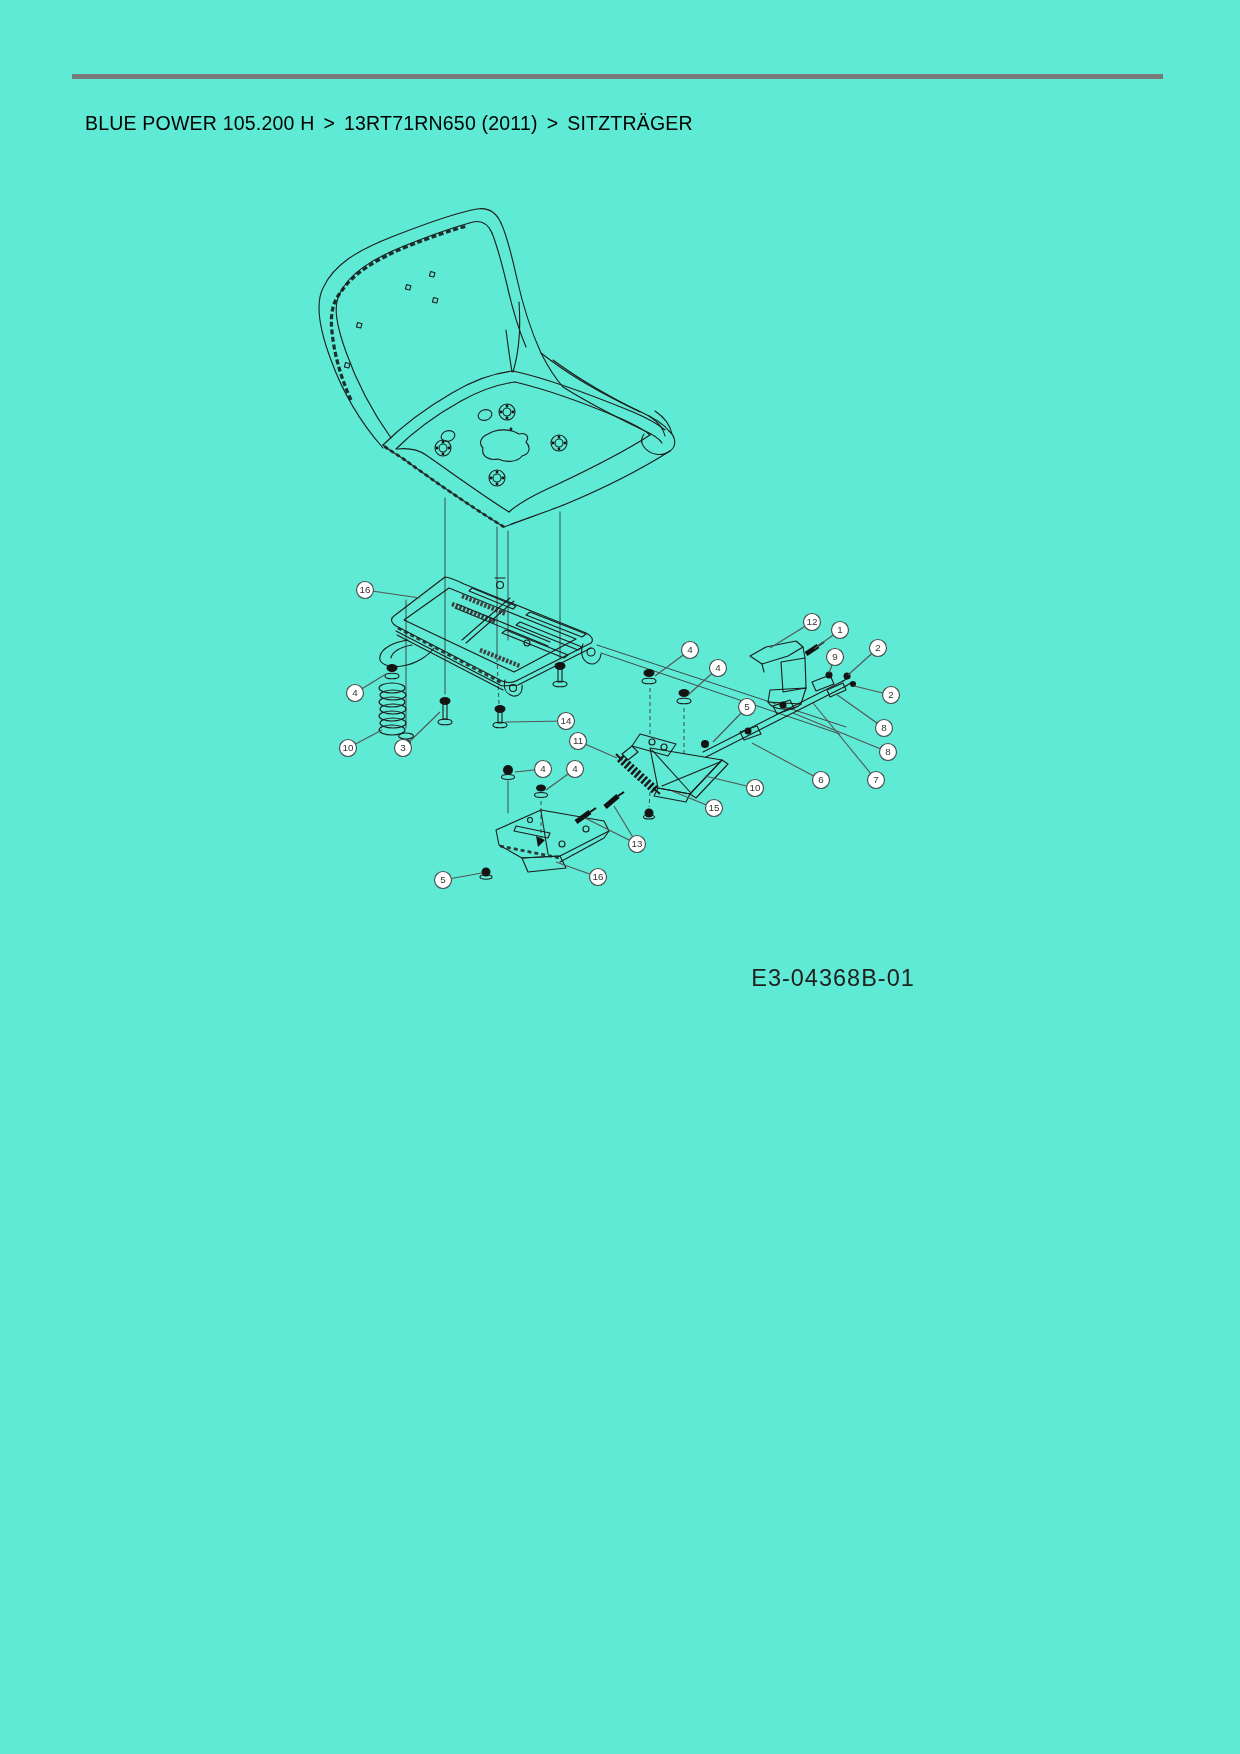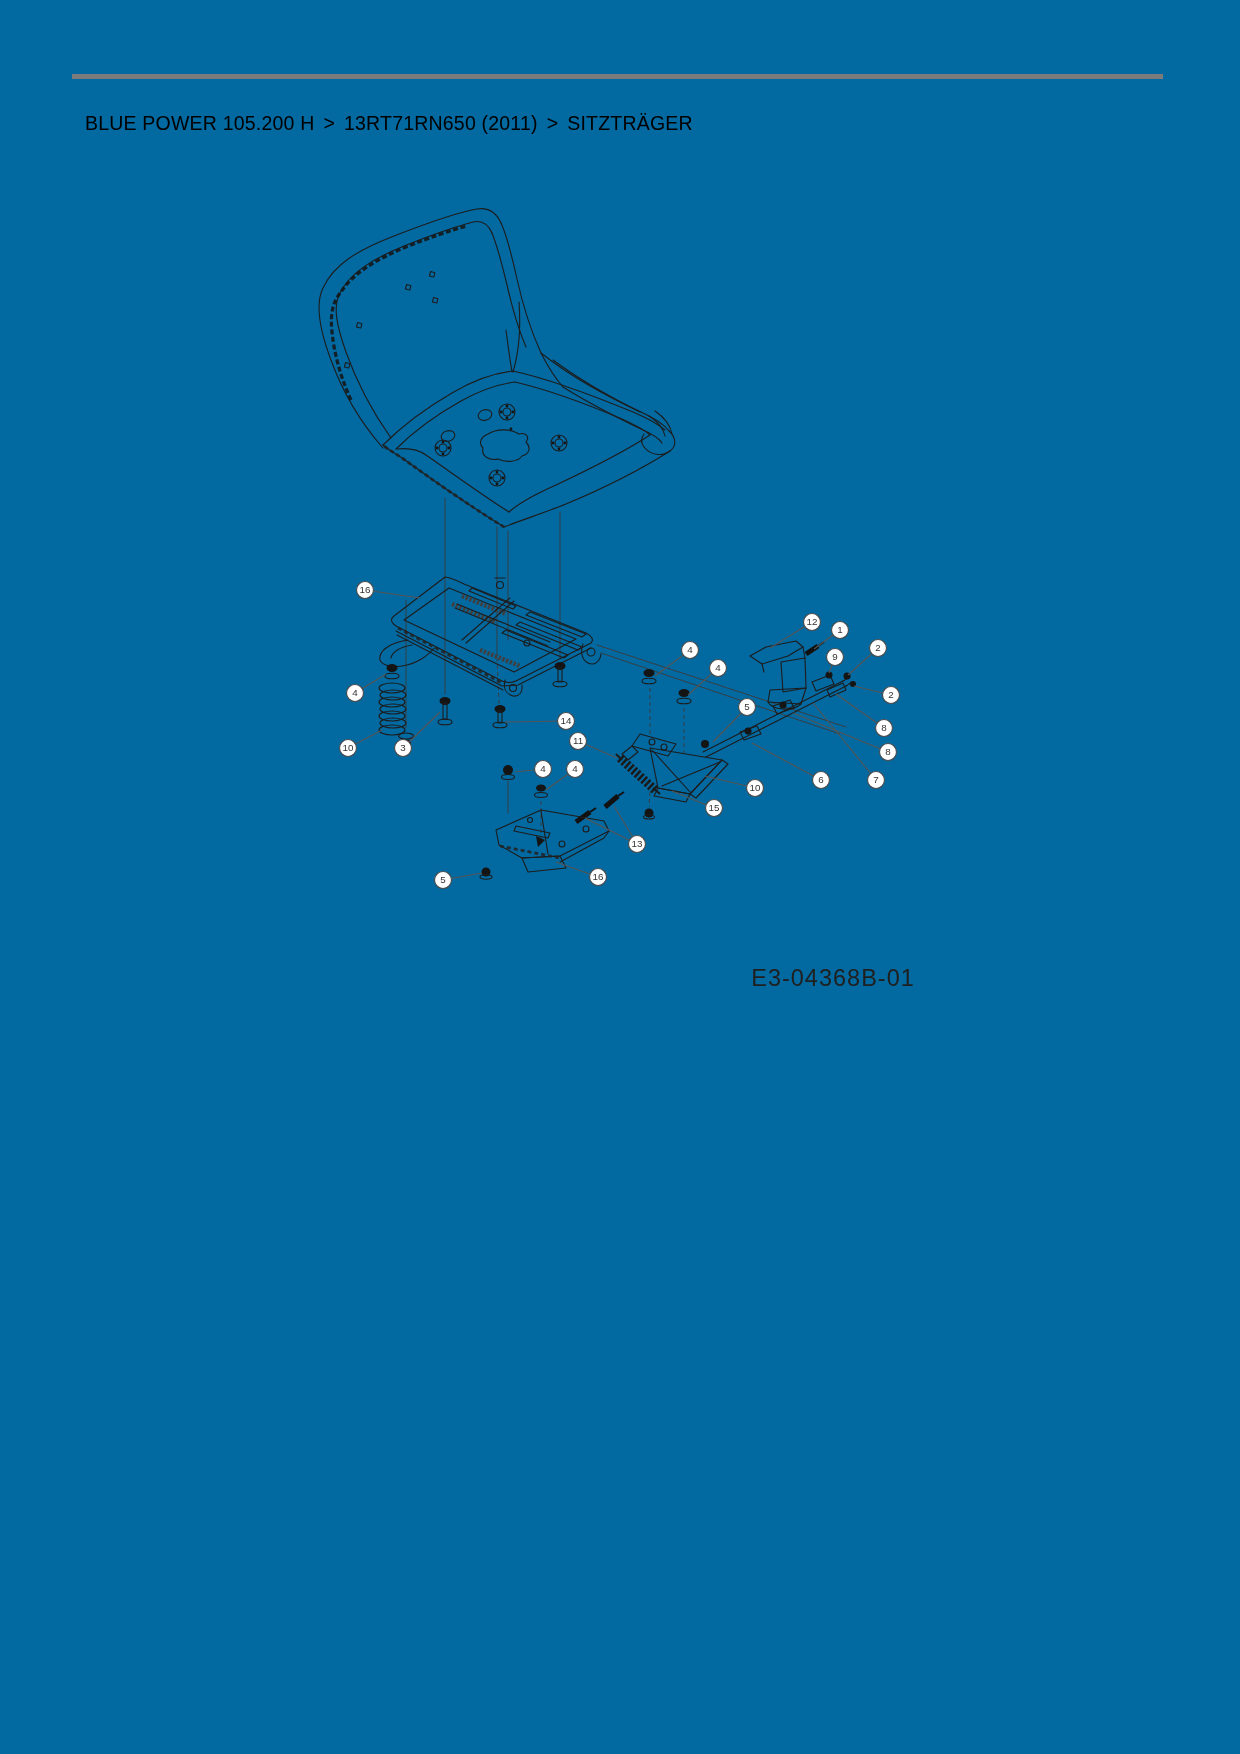--- a/index.html
+++ b/index.html
@@ -1,16 +1,16 @@
 <!DOCTYPE html>
 <html><head>
 <meta charset="utf-8">
 <style>
   html,body{margin:0;padding:0;background:#ffffff;}
-  .page{position:relative;width:1240px;height:1754px;background:#0369a1;overflow:hidden;
+  .page{position:relative;width:1240px;height:1754px;background:#5eead4;overflow:hidden;
         font-family:"Liberation Sans","DejaVu Sans",sans-serif;}
   .topbar{position:absolute;left:72px;top:74px;width:1091px;height:5px;background:#7b7b7b;}
   .breadcrumb{position:absolute;left:85px;top:112px;font-size:19.5px;color:#000;
               letter-spacing:0.2px;white-space:nowrap;}
   .breadcrumb .sep{padding:0 9px;}
   .crumb{cursor:pointer;}
   svg text{font-family:"Liberation Sans","DejaVu Sans",sans-serif;}
   .diagram-svg{position:absolute;left:0;top:0;}
   
   .ln{fill:none;stroke:#1c1c1c;stroke-width:1.1;stroke-linecap:round;stroke-linejoin:round;}

